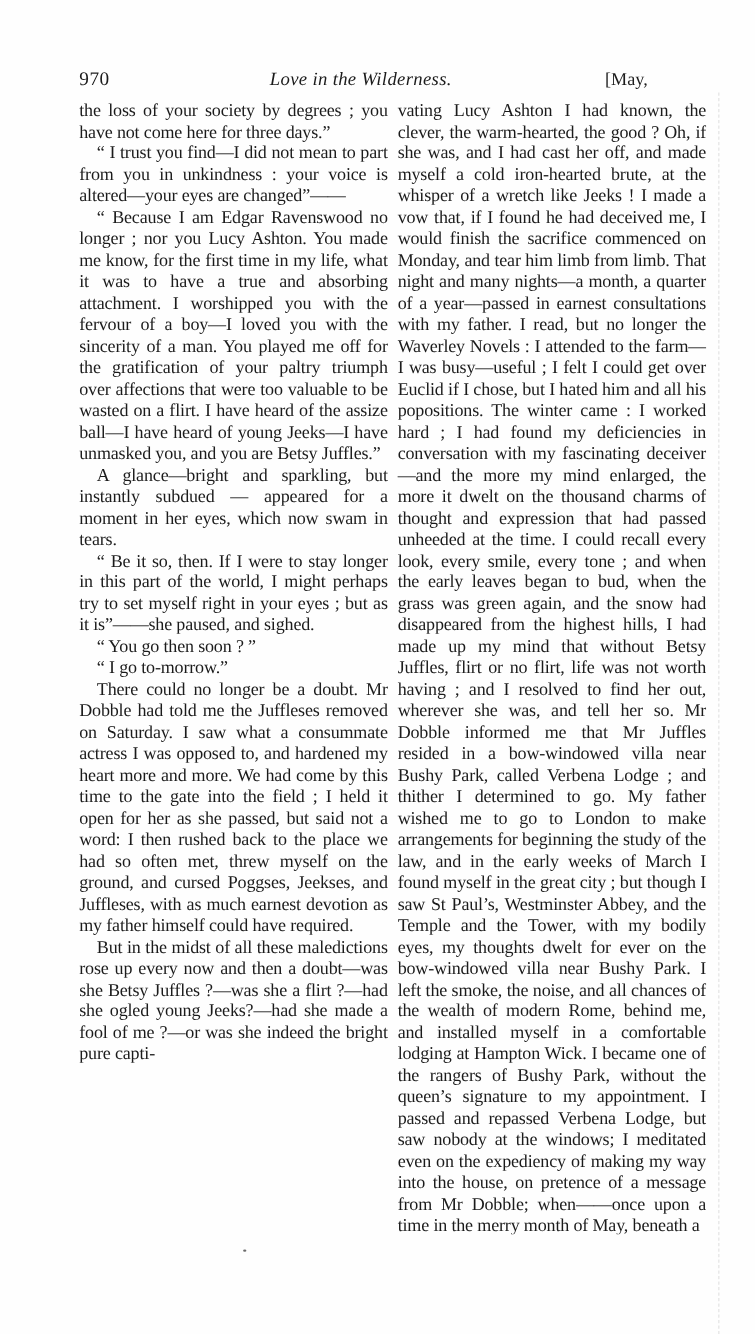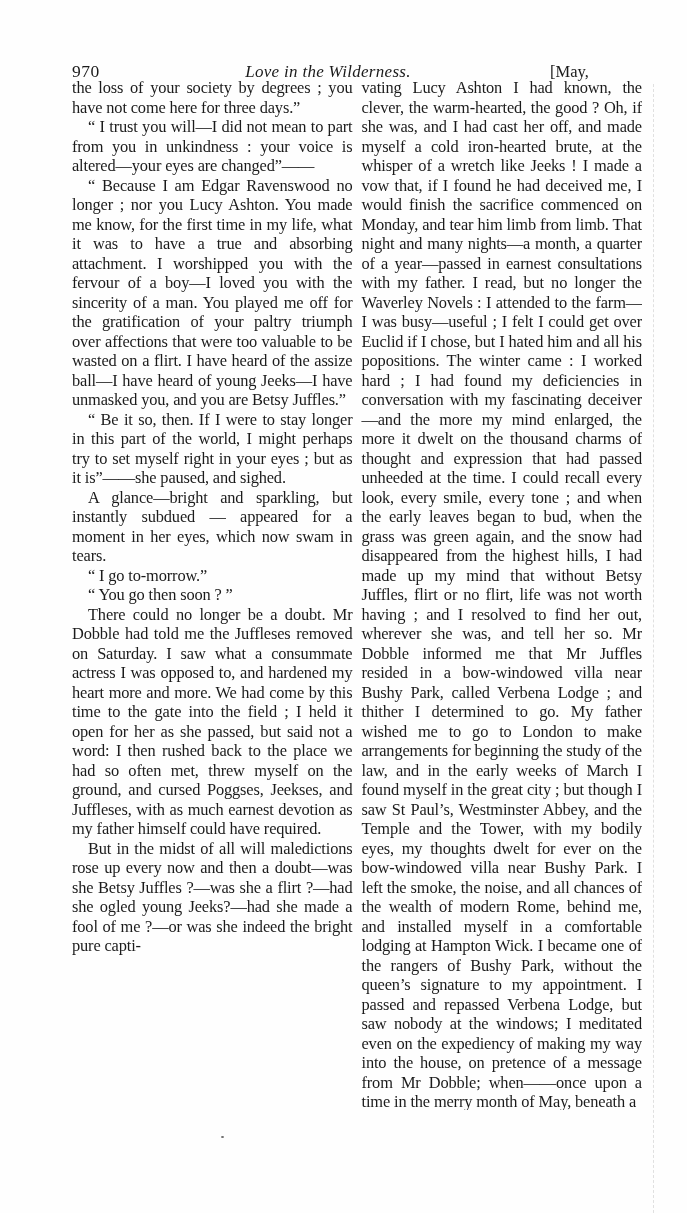--- a/index.html
+++ b/index.html
@@ -44,21 +44,21 @@
     transform: translateX(-28px); 
   }
   .issue-date {
     font-size: 16.5px;
     width: 90px;
     text-align: left;
   }
   
   .columns {
     position: absolute;
-    top: 78px;
+    top: 90px;
     left: 72px;
     width: 570px;
     height: 1032px;
     display: flex;
     gap: 9px;
     overflow: hidden;
   }
   .column {
     width: 281px;
     font-size: 16.4px;
@@ -108,28 +108,28 @@
   <div class="running-header">
     <span class="page-number">970</span>
     <span class="running-title">Love in the Wilderness.</span>
     <span class="issue-date">[May,</span>
   </div>
 
   <div class="columns">
 
     <div class="column">
       <p class="noindent">the loss of your society by degrees ; you have not come here for three days.”</p>
-      <p>“ I trust you will—I did not mean to part from you in unkindness : your voice is altered—your eyes are changed”——</p>
+      <p>“ I trust you find—I did not mean to part from you in unkindness : your voice is altered—your eyes are changed”——</p>
       <p>“ Because I am Edgar Ravenswood no longer ; nor you Lucy Ashton. You made me know, for the first time in my life, what it was to have a true and absorbing attachment. I worshipped you with the fervour of a boy—I loved you with the sincerity of a man. You played me off for the gratification of your paltry triumph over affections that were too valuable to be wasted on a flirt. I have heard of the assize ball—I have heard of young Jeeks—I have unmasked you, and you are Betsy Juffles.”</p>
+      <p>A glance—bright and sparkling, but instantly subdued — appeared for a moment in her eyes, which now swam in tears.</p>
       <p>“ Be it so, then. If I were to stay longer in this part of the world, I might perhaps try to set myself right in your eyes ; but as it is”——she paused, and sighed.</p>
-      <p>A glance—bright and sparkling, but instantly subdued — appeared for a moment in her eyes, which now swam in tears.</p>
+      <p>“ You go then soon ? ”</p>
       <p>“ I go to-morrow.”</p>
-      <p>“ You go then soon ? ”</p>
       <p>There could no longer be a doubt. Mr Dobble had told me the Juffleses removed on Saturday. I saw what a consummate actress I was opposed to, and hardened my heart more and more. We had come by this time to the gate into the field ; I held it open for her as she passed, but said not a word: I then rushed back to the place we had so often met, threw myself on the ground, and cursed Poggses, Jeekses, and Juffleses, with as much earnest devotion as my father himself could have required.</p>
-      <p>But in the midst of all will maledictions rose up every now and then a doubt—was she Betsy Juffles ?—was she a flirt ?—had she ogled young Jeeks?—had she made a fool of me ?—or was she indeed the bright pure capti-</p>
+      <p>But in the midst of all these maledictions rose up every now and then a doubt—was she Betsy Juffles ?—was she a flirt ?—had she ogled young Jeeks?—had she made a fool of me ?—or was she indeed the bright pure capti-</p>
     </div>
 
     <div class="column">
       <p class="noindent">vating Lucy Ashton I had known, the clever, the warm-hearted, the good ? Oh, if she was, and I had cast her off, and made myself a cold iron-hearted brute, at the whisper of a wretch like Jeeks ! I made a vow that, if I found he had deceived me, I would finish the sacrifice commenced on Monday, and tear him limb from limb. That night and many nights—a month, a quarter of a year—passed in earnest consultations with my father. I read, but no longer the Waverley Novels : I attended to the farm—I was busy—useful ; I felt I could get over Euclid if I chose, but I hated him and all his popositions. The winter came : I worked hard ; I had found my deficiencies in conversation with my fascinating deceiver—and the more my mind enlarged, the more it dwelt on the thousand charms of thought and expression that had passed unheeded at the time. I could recall every look, every smile, every tone ; and when the early leaves began to bud, when the grass was green again, and the snow had disappeared from the highest hills, I had made up my mind that without Betsy Juffles, flirt or no flirt, life was not worth having ; and I resolved to find her out, wherever she was, and tell her so. Mr Dobble informed me that Mr Juffles resided in a bow-windowed villa near Bushy Park, called Verbena Lodge ; and thither I determined to go. My father wished me to go to London to make arrangements for beginning the study of the law, and in the early weeks of March I found myself in the great city ; but though I saw St Paul’s, Westminster Abbey, and the Temple and the Tower, with my bodily eyes, my thoughts dwelt for ever on the bow-windowed villa near Bushy Park. I left the smoke, the noise, and all chances of the wealth of modern Rome, behind me, and installed myself in a comfortable lodging at Hampton Wick. I became one of the rangers of Bushy Park, without the queen’s signature to my appointment. I passed and repassed Verbena Lodge, but saw nobody at the windows; I meditated even on the expediency of making my way into the house, on pretence of a message from Mr Dobble; when——once upon a time in the merry month of May, beneath a</p>
     </div>
 
   </div>
 
   <div class="edge-line"></div>
   <div class="ink-speck"></div>

